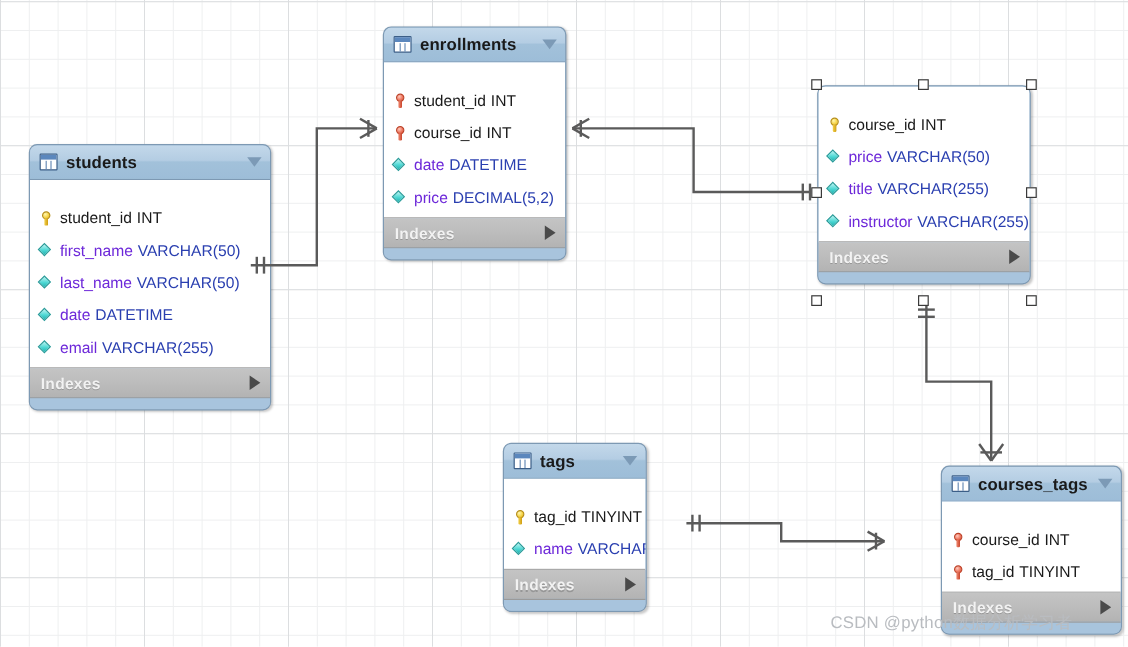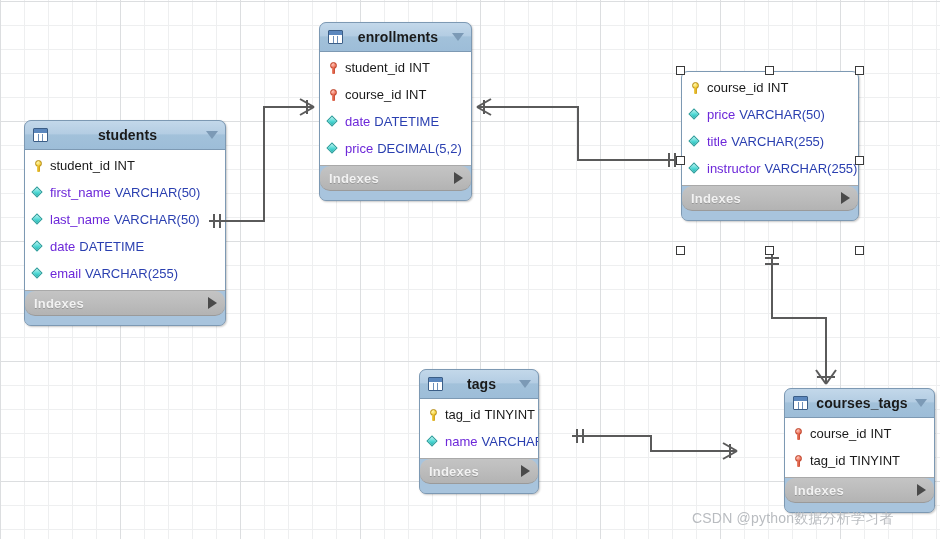--- a/index.html
+++ b/index.html
@@ -46,21 +46,20 @@
   .tbl-header {
     height: 29px;
     box-sizing: border-box;
     display: flex;
     align-items: center;
     padding: 0 7px 0 8px;
     background: linear-gradient(to bottom, #c3d8ea 0%, #b4cde3 45%, #a2c1da 50%, #9dbdd8 100%);
     border-bottom: 1px solid #7d99b3;
     border-top-left-radius: 6px;
     border-top-right-radius: 6px;
-    text-align: center;
   }
   .tbl-icon {
     width: 15px;
     height: 14px;
     flex: 0 0 auto;
     margin-right: 7px;
     position: relative;
     border: 1px solid #3b5e87;
     border-radius: 1px;
     background: #ffffff;
@@ -96,21 +95,21 @@
     width: 0; height: 0;
     border-left: 6px solid transparent;
     border-right: 6px solid transparent;
     border-top: 8px solid #7c9ab6;
     margin-left: 6px;
   }
 
   .tbl-cols {
     background: #ffffff;
     border-bottom: 1px solid #a9a9a9;
-    padding: 2px 0 3px 0;
+    padding: 18px 0 3px 0;
   }
   .col {
     display: flex;
     align-items: center;
     height: 27px;
     padding-left: 7px;
     font-size: 13px;
     white-space: nowrap;
   }
   .col .nm { color: #6d28d9; }
@@ -175,21 +174,20 @@
     transform: rotate(45deg);
   }
 
   .tbl-indexes {
     height: 24px;
     display: flex;
     align-items: center;
     padding: 0 8px 0 9px;
     background: linear-gradient(to bottom, #c4c4c4 0%, #bcbcbc 50%, #b3b3b3 100%);
     border-bottom: 1px solid #9a9a9a;
-    border-radius: 10px;
   }
   .idx-label {
     flex: 1 1 auto;
     font-size: 13px;
     font-weight: bold;
     color: #f2f2f2;
     text-shadow: 0 1px 0 rgba(0,0,0,0.18);
     letter-spacing: .2px;
   }
   .idx-arrow {

